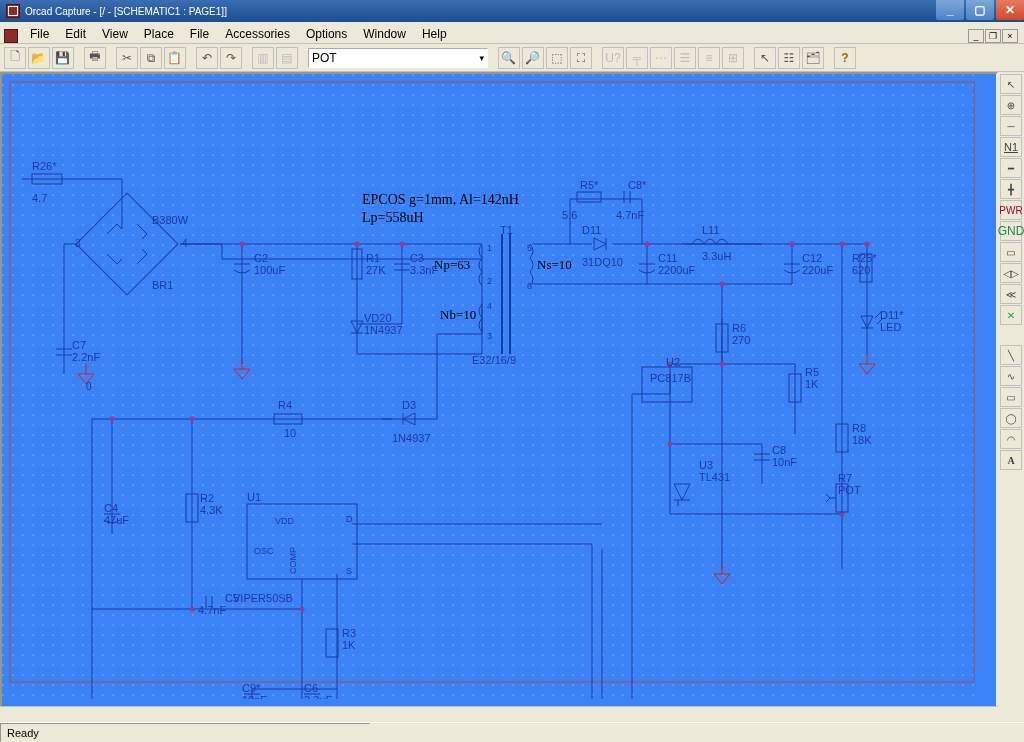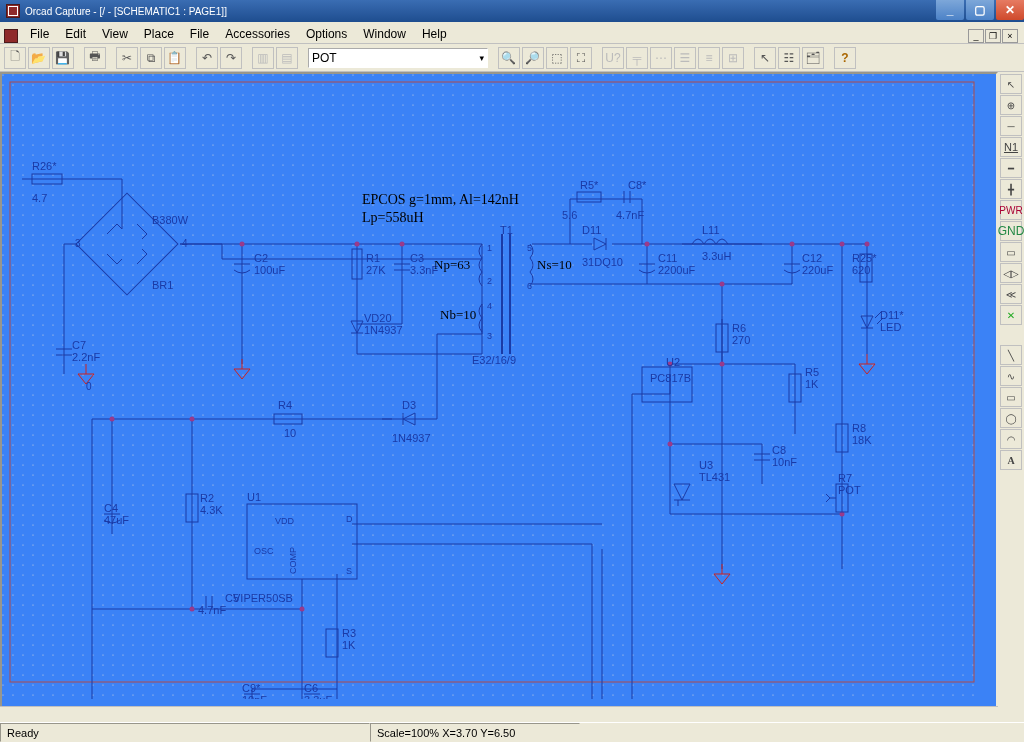--- a/index.html
+++ b/index.html
@@ -670,14 +670,13 @@
     <div class="palette-btn">◯</div>
     <div class="palette-btn">◠</div>
     <div class="palette-btn" style="font-family:serif;font-weight:bold">A</div>
   </div>
 </div>
 
 <div class="hscroll"></div>
 
 <div class="statusbar">
   <div class="status-cell left">Ready</div>
-  <div class="status-cell right">Scale=100%    X=3.70  Y=6.50</div>
 </div>
 
 </body></html>

